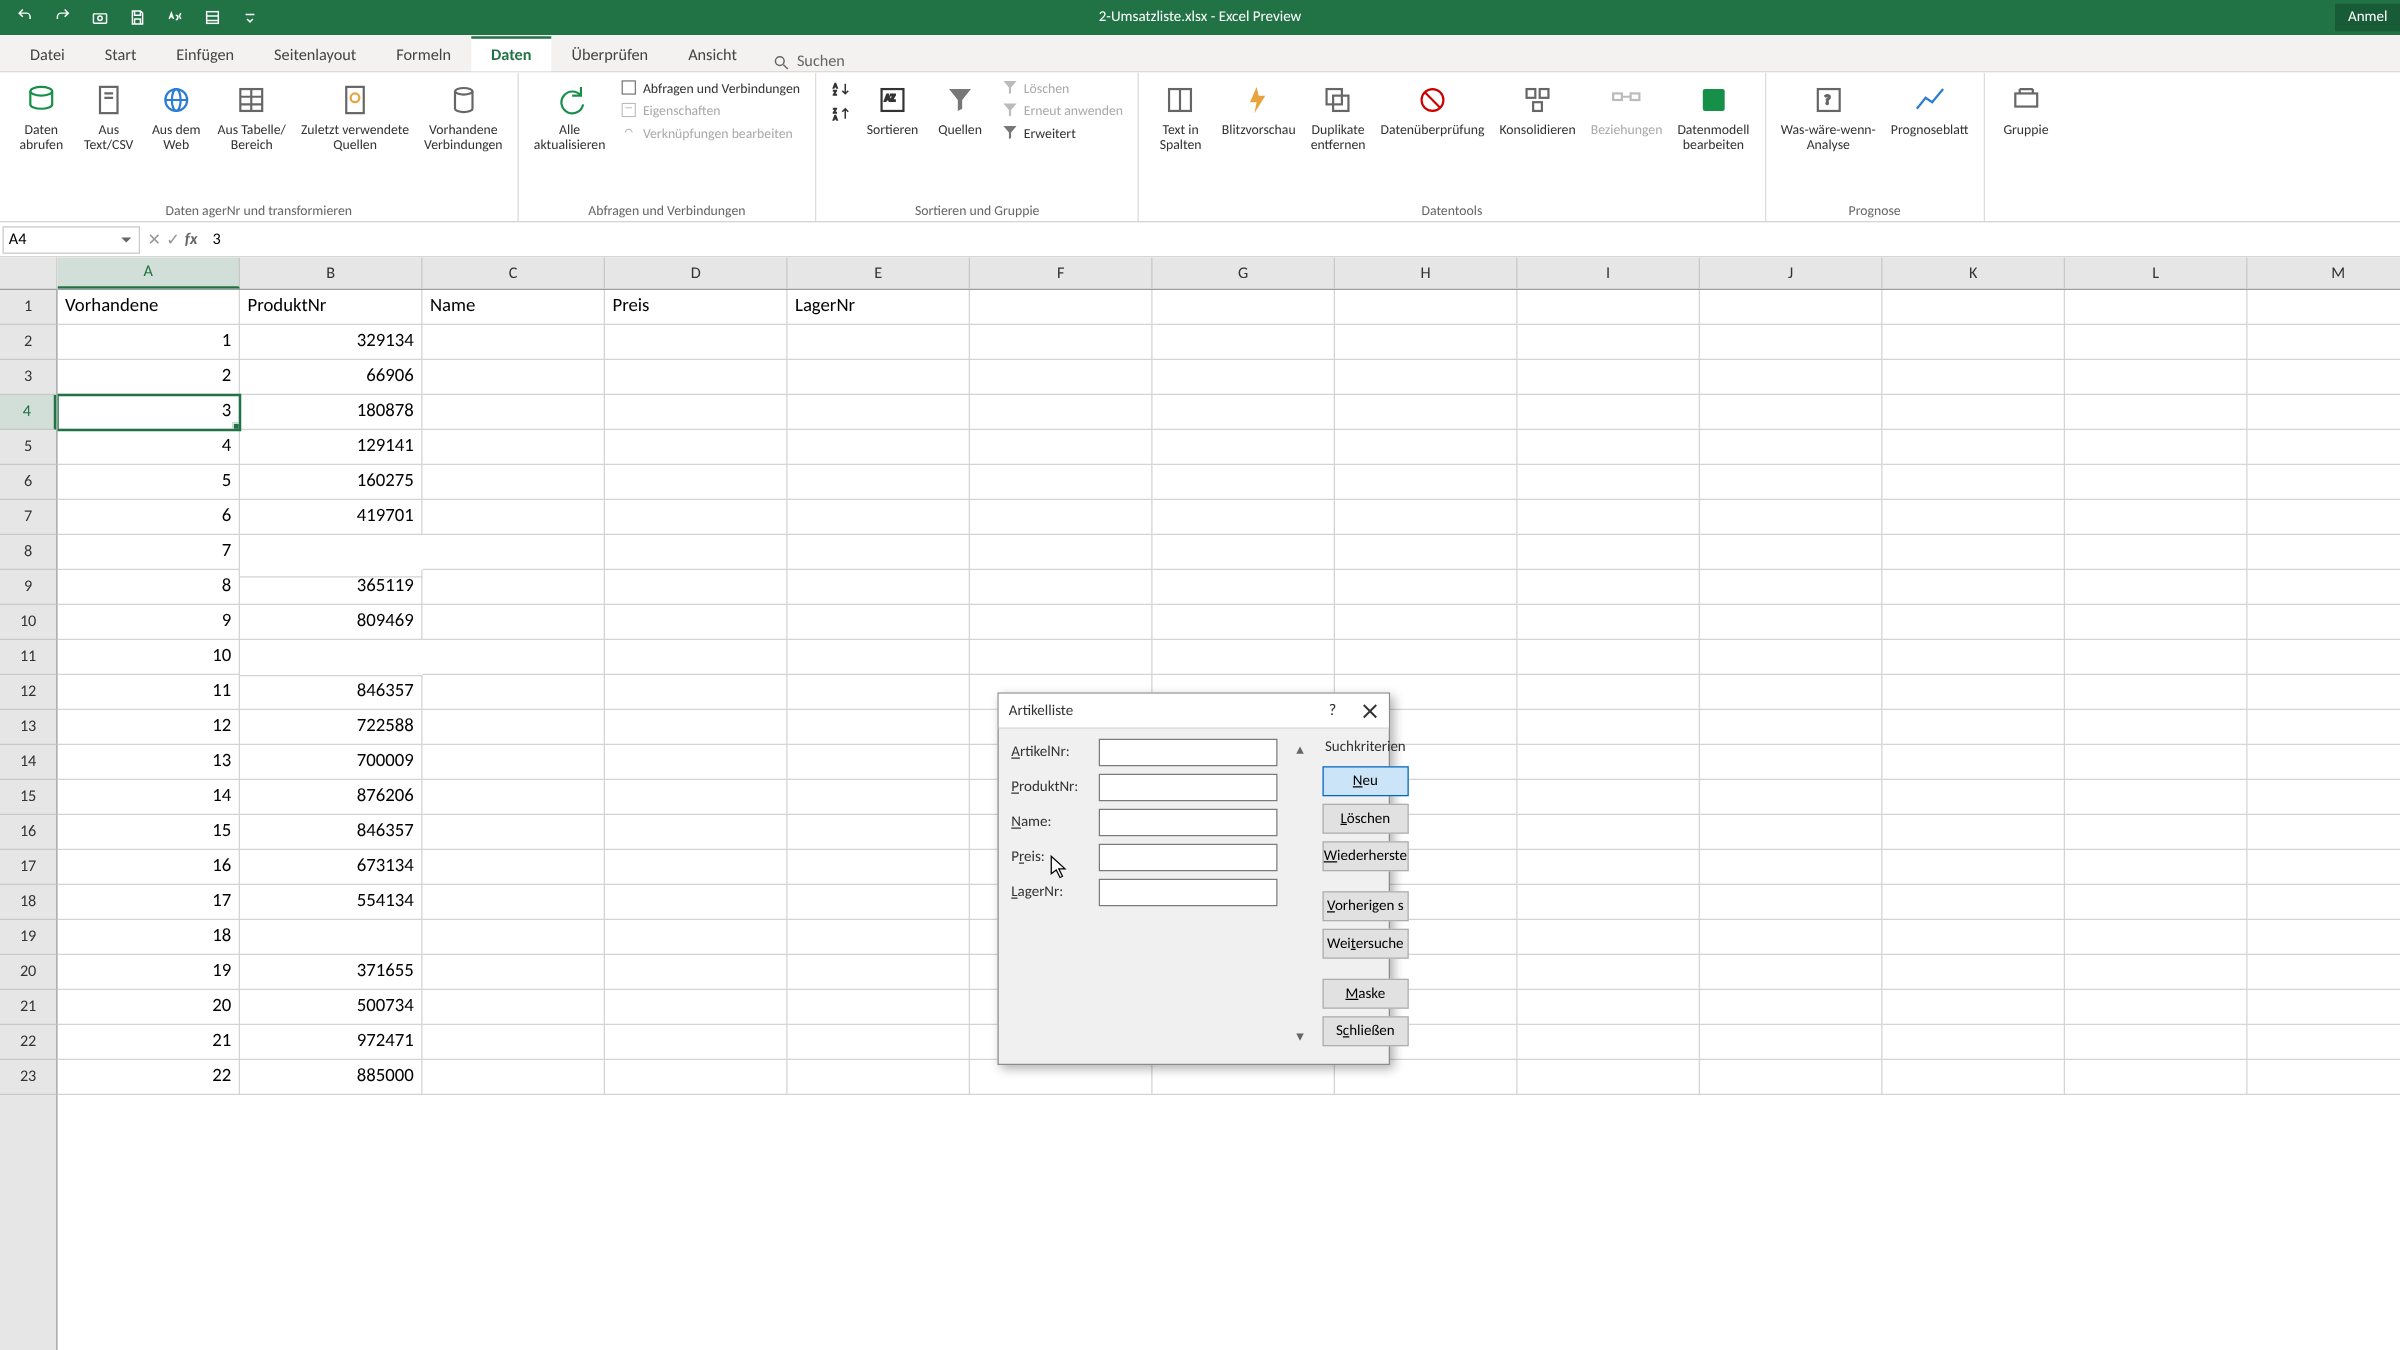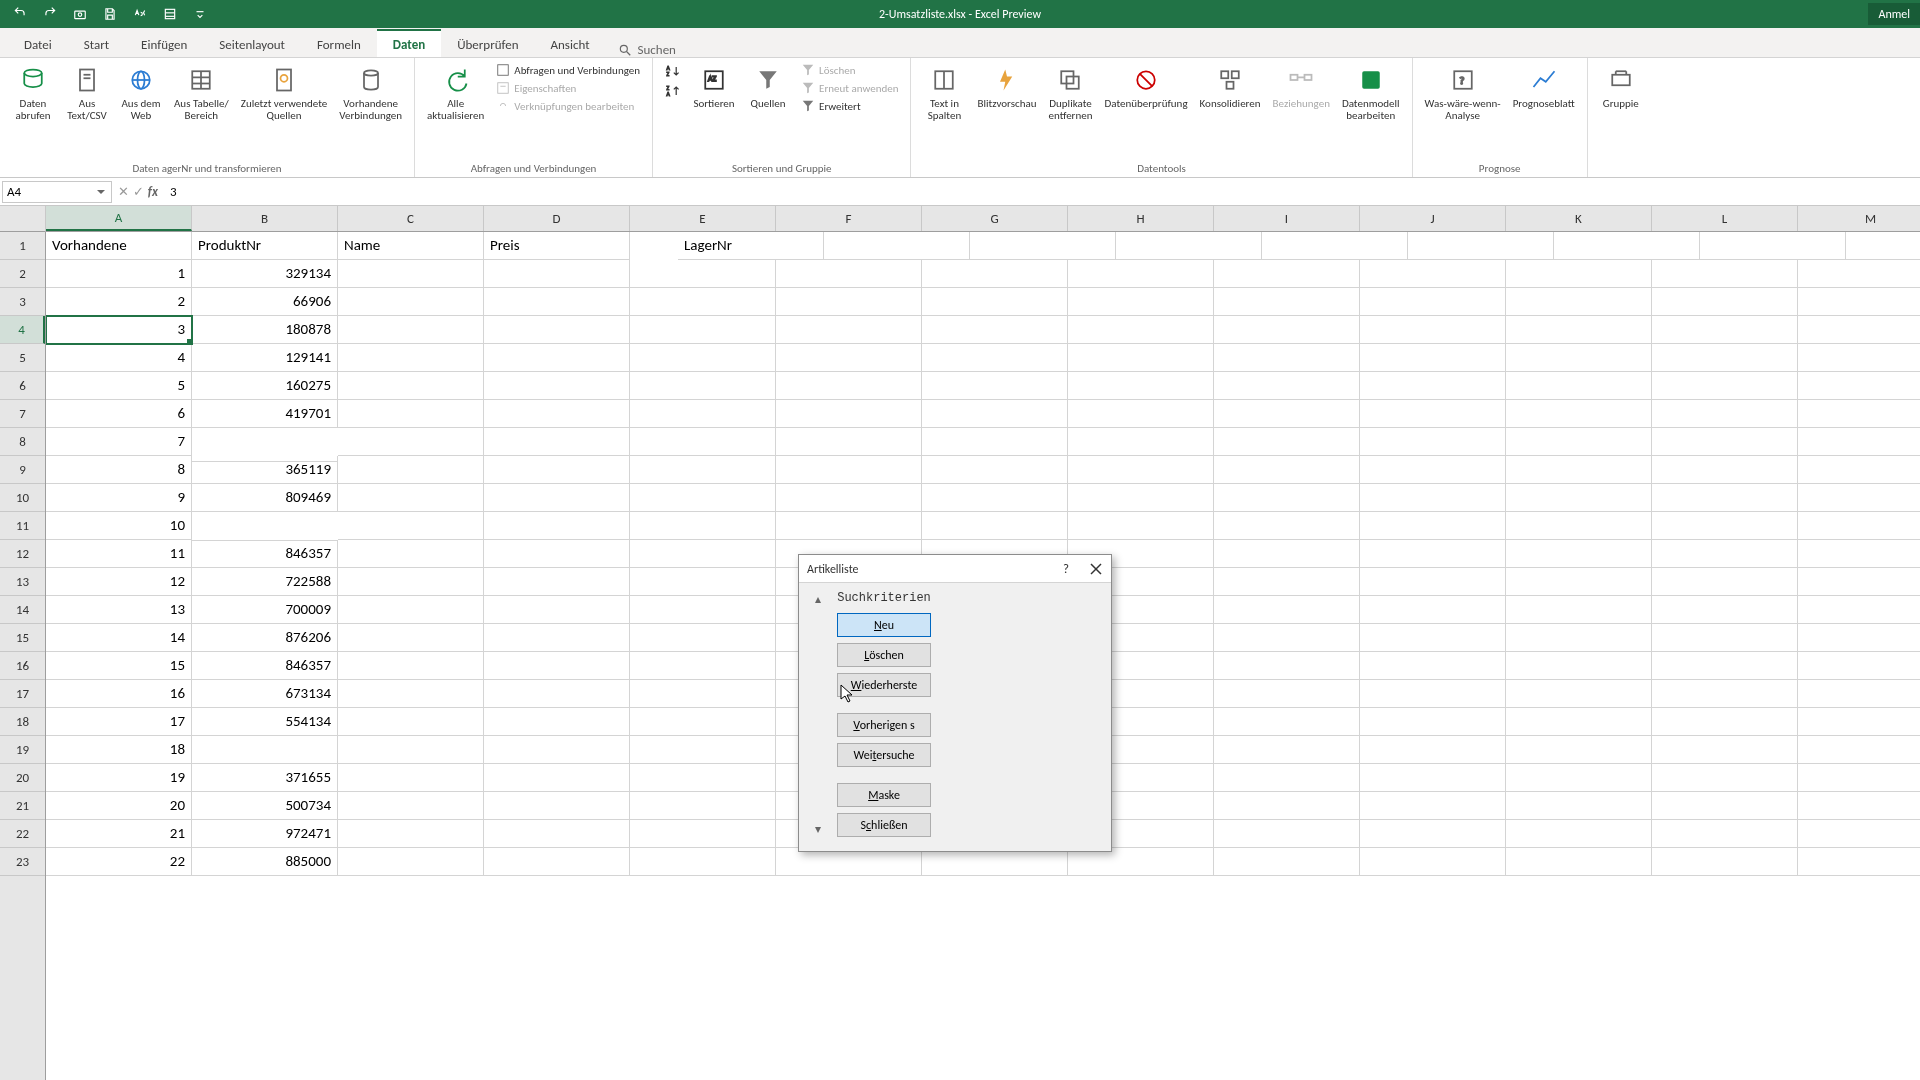--- a/index.html
+++ b/index.html
@@ -73,21 +73,21 @@
 .dlg-help { width:30px; text-align:center; cursor:pointer; font-size:13px; color:#333; }
 .dialog-body { display:flex; padding:8px 10px 14px; gap:10px; }
 .dlg-left { flex:1; display:flex; flex-direction:column; gap:6px; }
 .dlg-field { display:flex; align-items:center; gap:4px; }
 .dlg-label { width:66px; font-size:12px; color:#333; }
 .dlg-label u { text-decoration:underline; }
 .dlg-input { flex:1; height:22px; border:1px solid #7a7a7a; background:#fff; padding:0 2px; font-size:12px; }
 .dlg-scroll { width:18px; display:flex; flex-direction:column; justify-content:space-between; align-items:center; }
 .dlg-scroll .arrow-btn { width:16px; height:16px; display:flex; align-items:center; justify-content:center; color:#666; }
 .dlg-right { width:94px; display:flex; flex-direction:column; gap:6px; }
-.dlg-status { text-align:center; font-size:12px; color:#333; padding-bottom:2px;font-family:Liberation Mono, monospace; }
+.dlg-status { text-align:center; font-size:12px; color:#333; padding-bottom:2px; }
 .dlg-btn { height:24px; border:1px solid #adadad; background:#e1e1e1; font-size:12px; cursor:pointer; }
 .dlg-btn.primary { background:#cce4f7; border-color:#0067c0; }
 .dlg-btn u { text-decoration:underline; }
 
 .cursor-pointer { position:absolute; width:16px; height:20px; pointer-events:none; }
 .cursor-pointer svg { width:100%; height:100%; }
 </style>
 </head>
 <body>
 
@@ -495,21 +495,21 @@
           <div class="row-h">21</div>
           <div class="row-h">22</div>
           <div class="row-h">23</div>
         </div>
       <div class="grid" id="grid">
           <div class="gridrow">
             <div class="cell header-row" style="width: 146px;">Vorhandene</div>
             <div class="cell header-row" style="width: 146px;">ProduktNr</div>
             <div class="cell header-row" style="width: 146px;">Name</div>
             <div class="cell header-row" style="width: 146px;">Preis</div>
-            <div class="cell header-row" style="width: 146px; margin-left: 48px;">LagerNr</div>
+            <div class="cell header-row" style="width: 146px;">LagerNr</div>
             <div class="cell header-row" style="width: 146px;"></div>
             <div class="cell header-row" style="width: 146px;"></div>
             <div class="cell header-row" style="width: 146px;"></div>
             <div class="cell header-row" style="width: 146px;"></div>
             <div class="cell header-row" style="width: 146px;"></div>
             <div class="cell header-row" style="width: 146px;"></div>
             <div class="cell header-row" style="width: 146px;"></div>
             <div class="cell header-row" style="width: 146px;"></div>
           </div>
           <div class="gridrow">
@@ -853,20 +853,42 @@
         <div class="dialog-title-spacer"></div>
         <div class="dlg-help">?</div>
         <div class="dlg-tbtn">
             <svg width="12" height="12" viewBox="0 0 12 12" stroke="#333" stroke-width="1.5">
               <line x1="1" y1="1" x2="11" y2="11"></line>
               <line x1="11" y1="1" x2="1" y2="11"></line>
             </svg>
           </div>
       </div>
       <div class="dialog-body">
+        <div class="dlg-left" id="dlg-fields">
+            <div class="dlg-field">
+              <div class="dlg-label"><u>A</u>rtikelNr:</div>
+              <input class="dlg-input" style="">
+            </div>
+            <div class="dlg-field">
+              <div class="dlg-label"><u>P</u>roduktNr:</div>
+              <input class="dlg-input" style="">
+            </div>
+            <div class="dlg-field">
+              <div class="dlg-label"><u>N</u>ame:</div>
+              <input class="dlg-input" style="">
+            </div>
+            <div class="dlg-field">
+              <div class="dlg-label">P<u>r</u>eis:</div>
+              <input class="dlg-input" style="">
+            </div>
+            <div class="dlg-field">
+              <div class="dlg-label"><u>L</u>agerNr:</div>
+              <input class="dlg-input" style="">
+            </div>
+          </div>
         <div class="dlg-scroll">
           <div class="arrow-btn">▴</div>
           <div class="arrow-btn">▾</div>
         </div>
         <div class="dlg-right">
           <div class="dlg-status">Suchkriterien</div>
           <div id="dlg-buttons" style="display:flex;flex-direction:column;gap:6px;">
               <button class="dlg-btn primary"><u>N</u>eu</button>
               <button class="dlg-btn"><u>L</u>öschen</button>
               <button class="dlg-btn"><u>W</u>iederherste</button>

